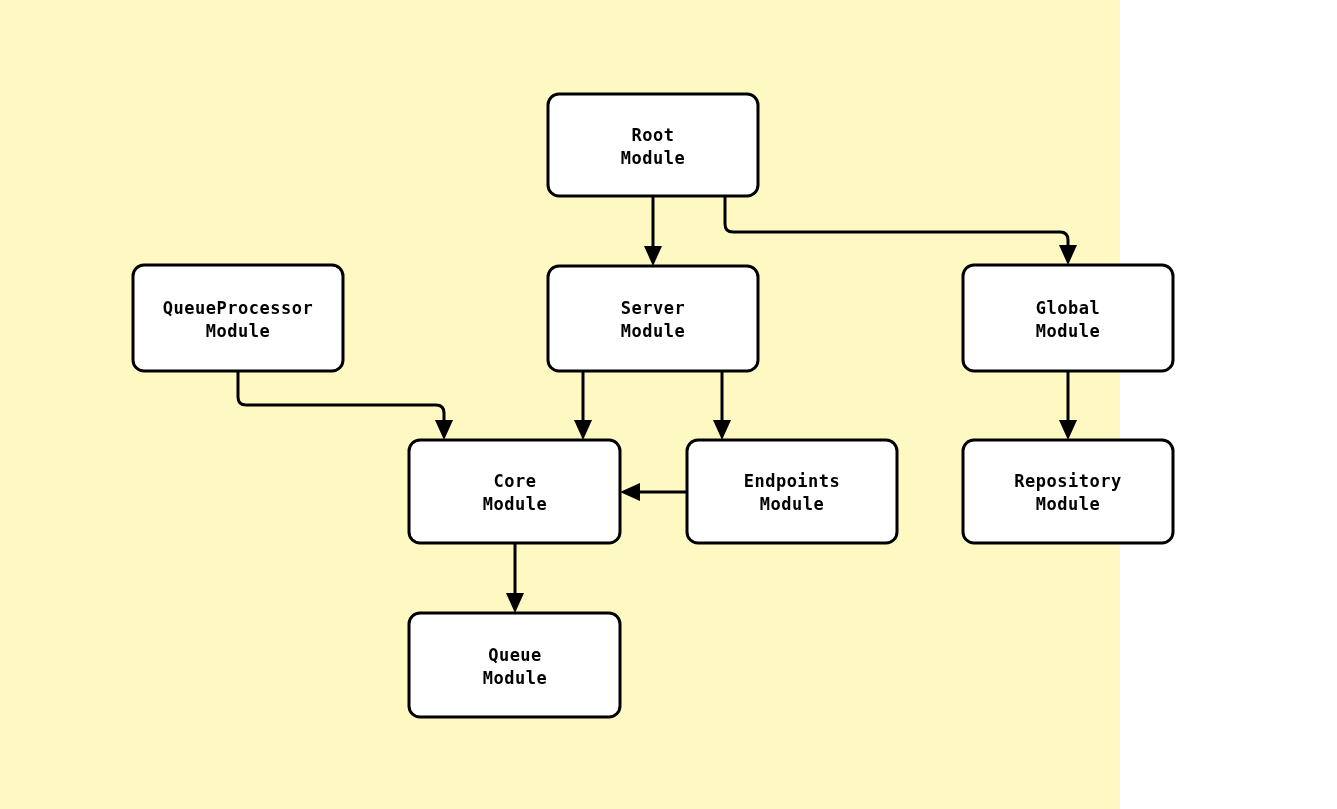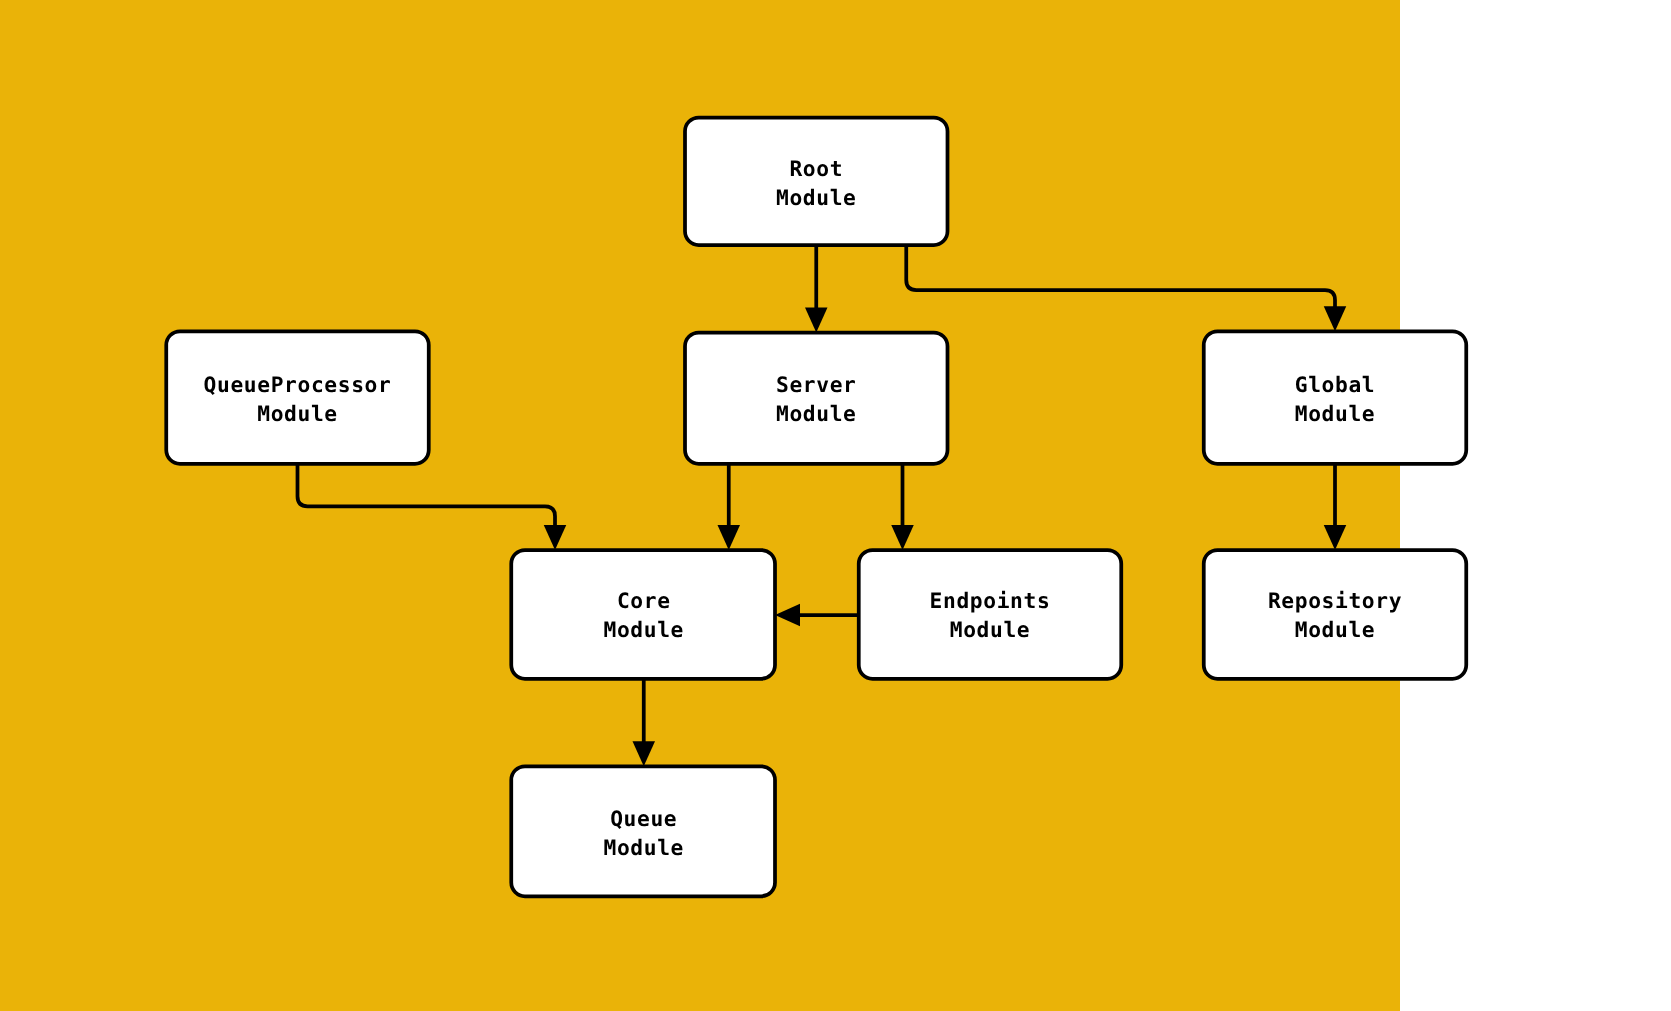--- a/index.html
+++ b/index.html
@@ -11,21 +11,21 @@
   body {
     width: 1337px;
     height: 809px;
     overflow: hidden;
     font-family: "DejaVu Sans Mono", "Liberation Mono", monospace;
   }
   #diagram-root {
     position: relative;
     width: 1120px;
     height: 809px;
-    background: #eab308;
+    background: #fef9c3;
   }
   svg#diagram-canvas {
     position: absolute;
     top: 0;
     left: 0;
     width: 1337px;
     height: 809px;
     display: block;
   }
   .node-box {

